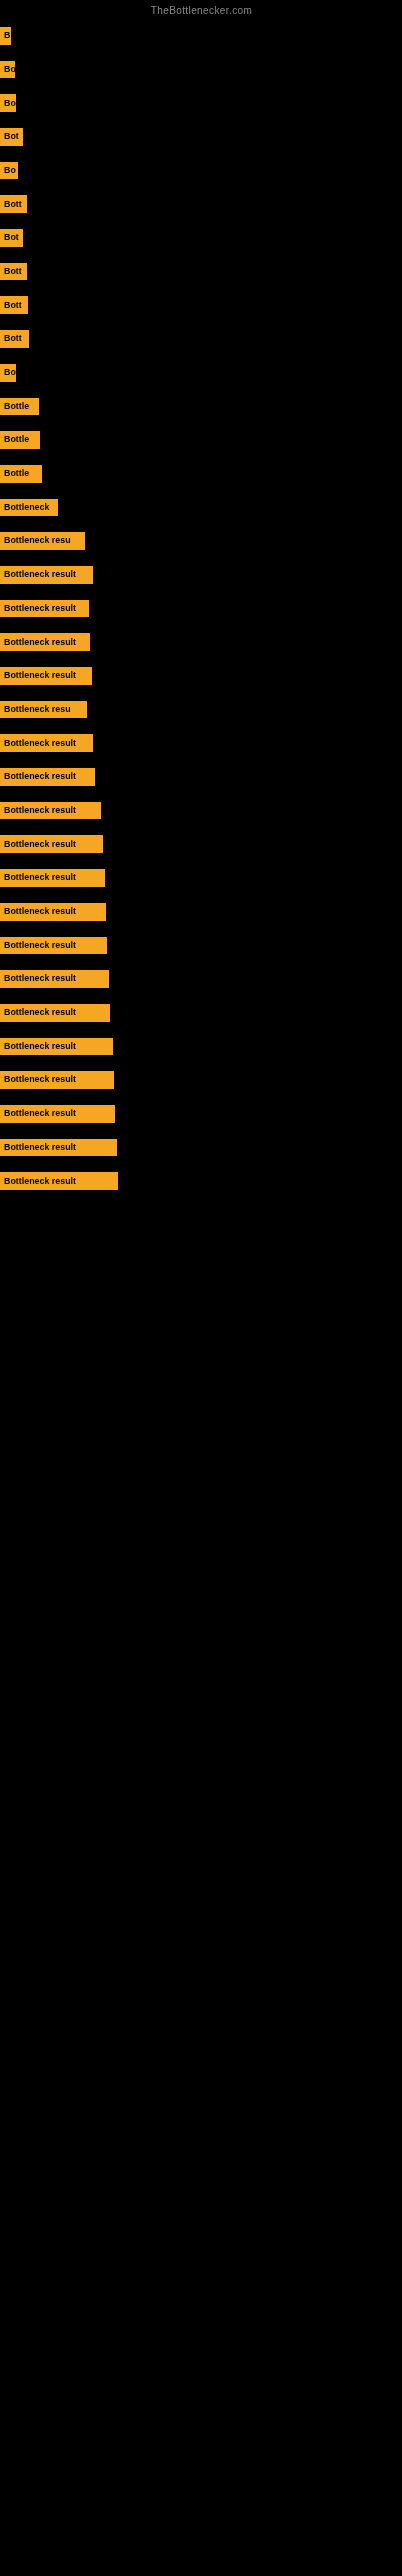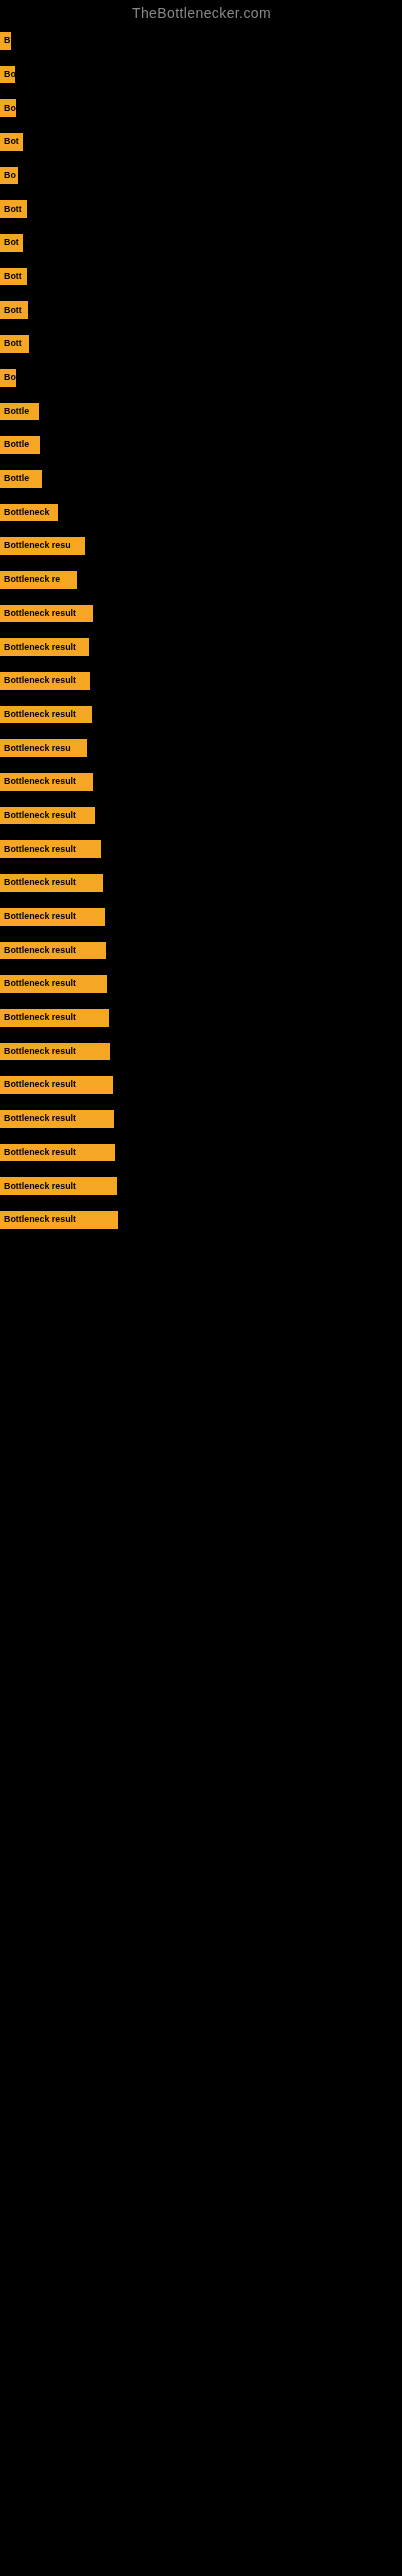--- a/index.html
+++ b/index.html
@@ -9,21 +9,21 @@
     }
     body {
       background-color: #000;
       width: 403px;
       min-height: 2576px;
       font-family: Arial, sans-serif;
       position: relative;
     }
     .site-title {
       color: #888;
-      font-size: 14px;
+      font-size: 10px;
       text-align: center;
       padding: 4.8px 0 3.2px 0;
       letter-spacing: 0.4px;
     }
     .bar-container {
       display: flex;
       align-items: center;
       margin-bottom: 0px;
       padding: 8px 0 8px 0;
     }
@@ -88,23 +88,20 @@
     <div class="bar-container">
       <span class="bar-label" style="width: 42px;">Bottle</span>
     </div>
     <div class="bar-container">
       <span class="bar-label" style="width: 58px;">Bottleneck</span>
     </div>
     <div class="bar-container">
       <span class="bar-label" style="width: 85px;">Bottleneck resu</span>
     </div>
     <div class="bar-container">
-      <span class="bar-label" style="width: 77px;">Bottleneck re</span>
-    </div>
-    <div class="bar-container">
       <span class="bar-label" style="width: 93px;">Bottleneck result</span>
     </div>
     <div class="bar-container">
       <span class="bar-label" style="width: 89px;">Bottleneck result</span>
     </div>
     <div class="bar-container">
       <span class="bar-label" style="width: 90px;">Bottleneck result</span>
     </div>
     <div class="bar-container">
       <span class="bar-label" style="width: 92px;">Bottleneck result</span>

